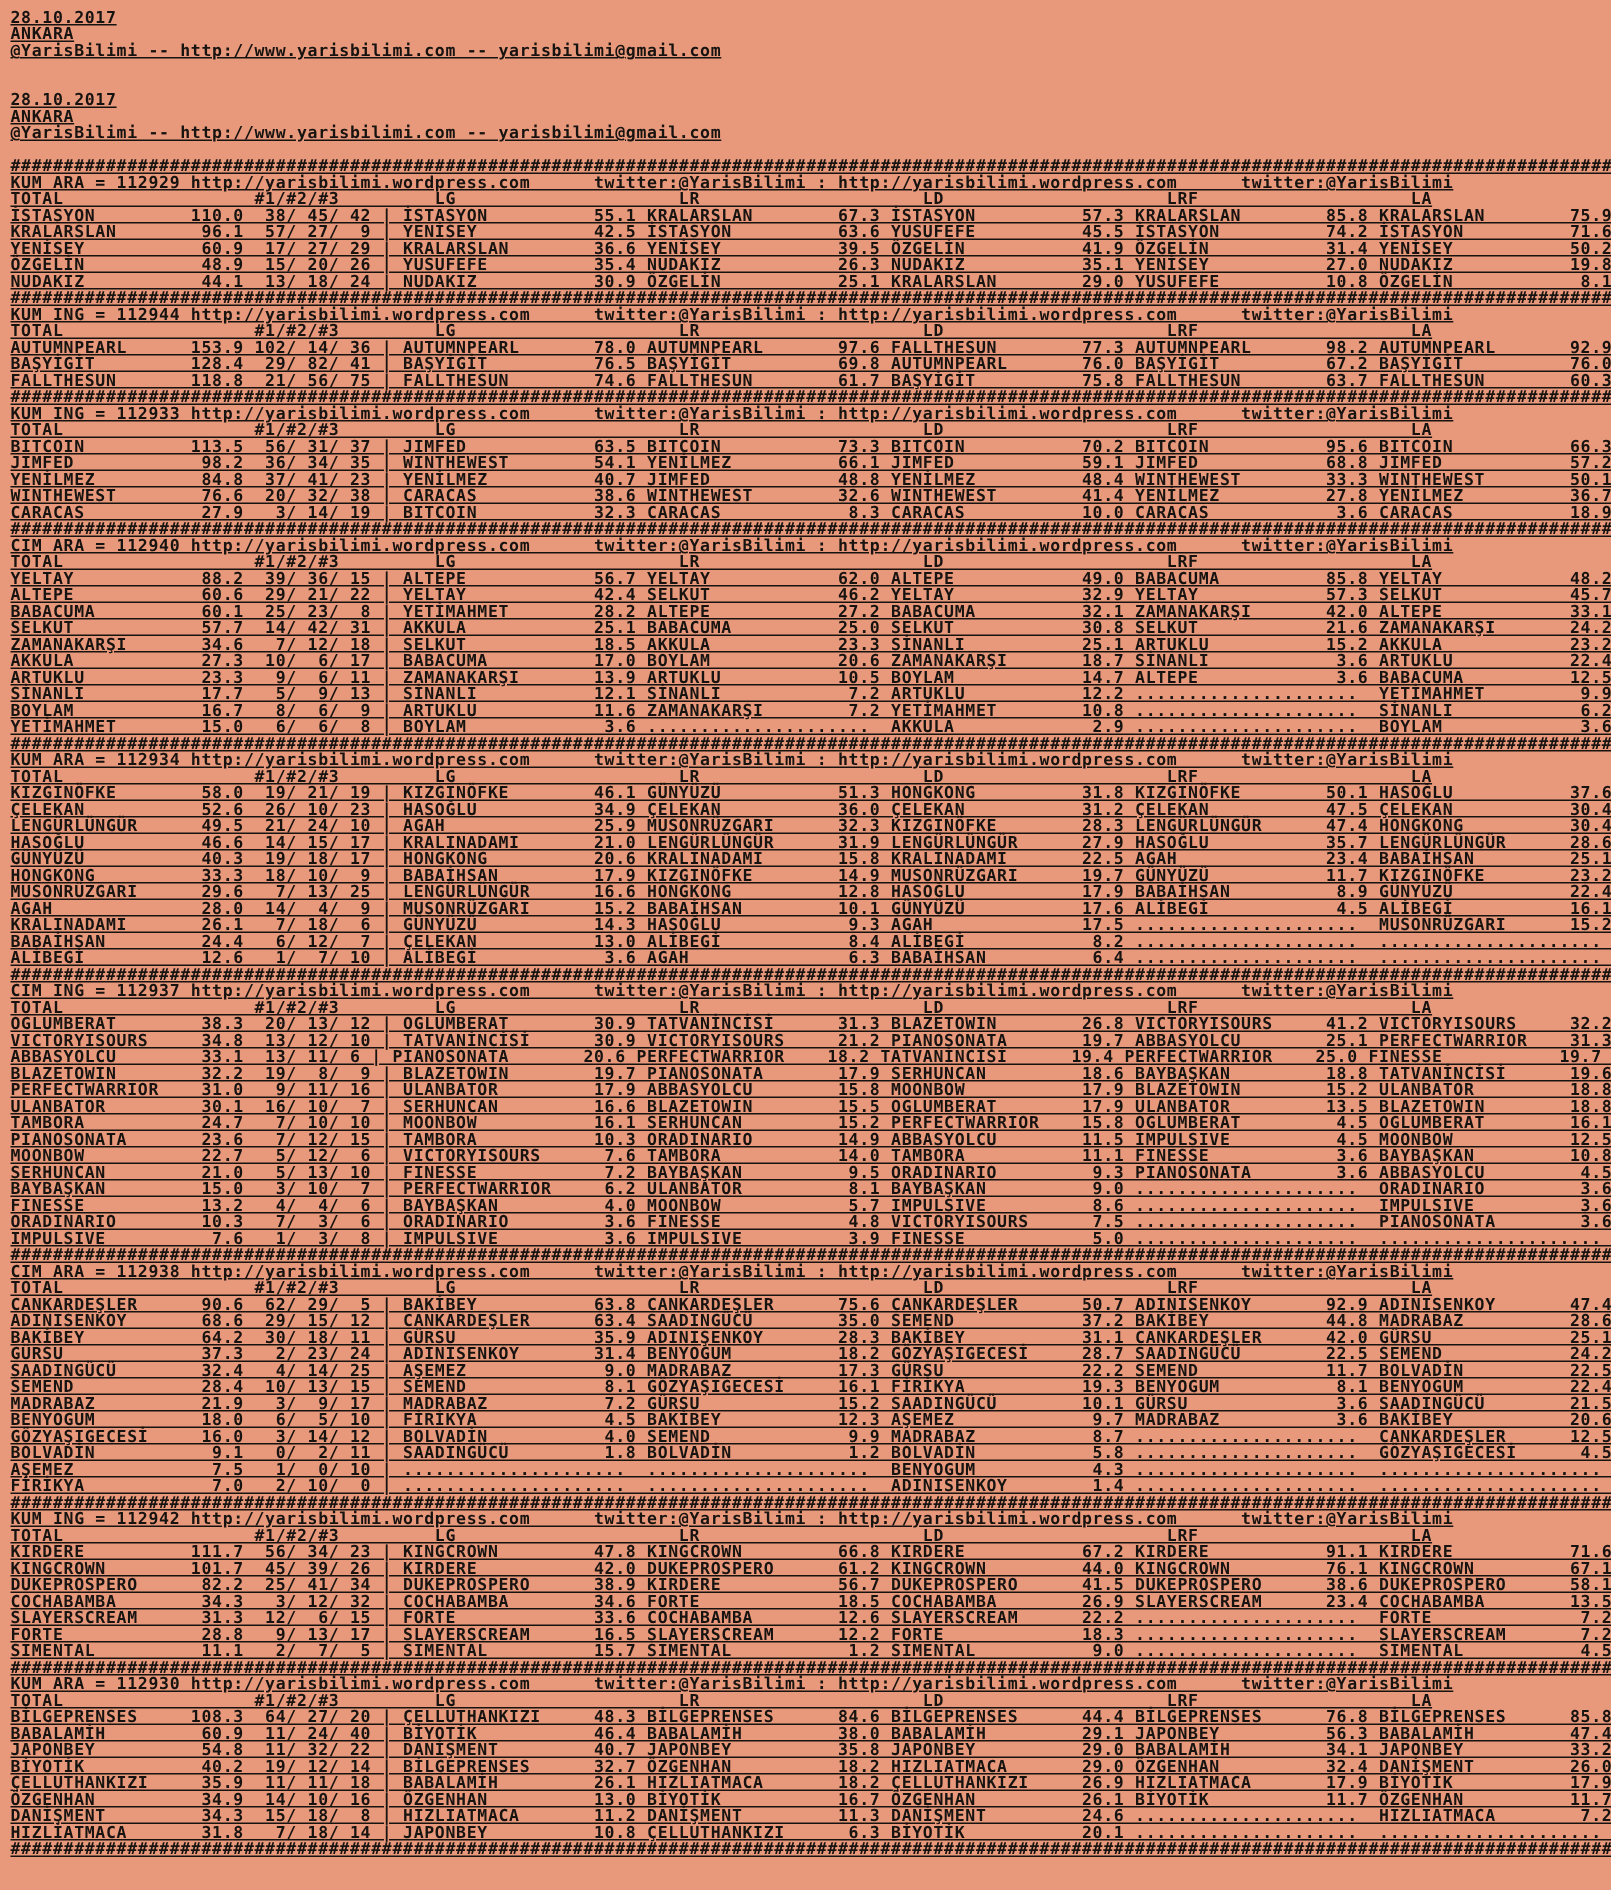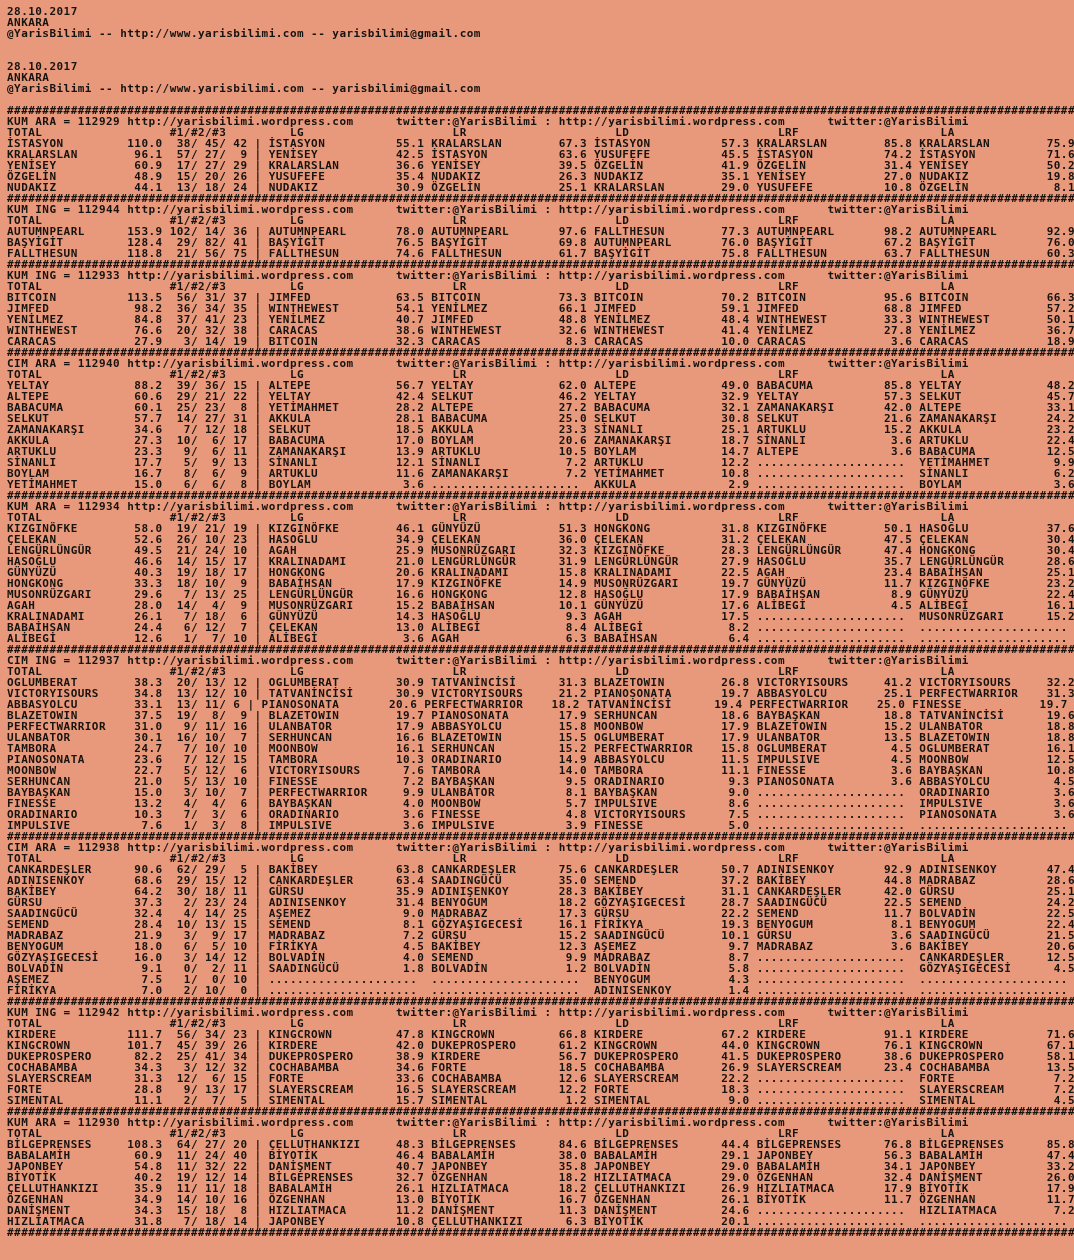--- a/index.html
+++ b/index.html
@@ -9,21 +9,21 @@
     font-family:"DejaVu Sans Mono","Liberation Mono",monospace;
     font-size:11px;line-height:11px;font-weight:700;
     letter-spacing:.45px;white-space:pre;color:#171310;
   }
   .hdr2{margin-top:22px}
   #blocks{margin-top:11px}
 </style>
 </head>
 <body style="background: rgb(232, 153, 123);">
 
-<div id="page" style="color: rgb(23, 19, 16);">
+<div id="page" style="color: rgb(23, 19, 16); text-decoration: underline;">
   <div class="hdr">
     <div class="ln">28.10.2017</div>
     <div class="ln">ANKARA</div>
     <div class="ln">@YarisBilimi -- http://www.yarisbilimi.com -- yarisbilimi@gmail.com</div>
   </div>
   <div class="hdr hdr2">
     <div class="ln">28.10.2017</div>
     <div class="ln">ANKARA</div>
     <div class="ln">@YarisBilimi -- http://www.yarisbilimi.com -- yarisbilimi@gmail.com</div>
   </div>
@@ -49,21 +49,21 @@
       <div class="ln">JIMFED            98.2  36/ 34/ 35 | WINTHEWEST        54.1 YENİLMEZ          66.1 JIMFED            59.1 JIMFED            68.8 JIMFED            57.2 </div>
       <div class="ln">YENİLMEZ          84.8  37/ 41/ 23 | YENİLMEZ          40.7 JIMFED            48.8 YENİLMEZ          48.4 WINTHEWEST        33.3 WINTHEWEST        50.1 </div>
       <div class="ln">WINTHEWEST        76.6  20/ 32/ 38 | CARACAS           38.6 WINTHEWEST        32.6 WINTHEWEST        41.4 YENİLMEZ          27.8 YENİLMEZ          36.7 </div>
       <div class="ln">CARACAS           27.9   3/ 14/ 19 | BITCOIN           32.3 CARACAS            8.3 CARACAS           10.0 CARACAS            3.6 CARACAS           18.9 </div>
       <div class="ln">########################################################################################################################################################</div>
       <div class="ln">CIM ARA = 112940 http://yarisbilimi.wordpress.com      twitter:@YarisBilimi : http://yarisbilimi.wordpress.com      twitter:@YarisBilimi</div>
       <div class="ln">TOTAL                  #1/#2/#3         LG                     LR                     LD                     LRF                    LA</div>
       <div class="ln">YELTAY            88.2  39/ 36/ 15 | ALTEPE            56.7 YELTAY            62.0 ALTEPE            49.0 BABACUMA          85.8 YELTAY            48.2 </div>
       <div class="ln">ALTEPE            60.6  29/ 21/ 22 | YELTAY            42.4 SELKUT            46.2 YELTAY            32.9 YELTAY            57.3 SELKUT            45.7 </div>
       <div class="ln">BABACUMA          60.1  25/ 23/  8 | YETİMAHMET        28.2 ALTEPE            27.2 BABACUMA          32.1 ZAMANAKARŞI       42.0 ALTEPE            33.1 </div>
-      <div class="ln">SELKUT            57.7  14/ 27/ 31 | AKKULA            28.1 BABACUMA          25.0 SELKUT            30.8 SELKUT            21.6 ZAMANAKARŞI       24.2 </div>
+      <div class="ln">SELKUT            57.7  14/ 42/ 31 | AKKULA            25.1 BABACUMA          25.0 SELKUT            30.8 SELKUT            21.6 ZAMANAKARŞI       24.2 </div>
       <div class="ln">ZAMANAKARŞI       34.6   7/ 12/ 18 | SELKUT            18.5 AKKULA            23.3 SİNANLI           25.1 ARTUKLU           15.2 AKKULA            23.2 </div>
       <div class="ln">AKKULA            27.3  10/  6/ 17 | BABACUMA          17.0 BOYLAM            20.6 ZAMANAKARŞI       18.7 SİNANLI            3.6 ARTUKLU           22.4 </div>
       <div class="ln">ARTUKLU           23.3   9/  6/ 11 | ZAMANAKARŞI       13.9 ARTUKLU           10.5 BOYLAM            14.7 ALTEPE             3.6 BABACUMA          12.5 </div>
       <div class="ln">SİNANLI           17.7   5/  9/ 13 | SİNANLI           12.1 SİNANLI            7.2 ARTUKLU           12.2 .....................  YETİMAHMET         9.9 </div>
       <div class="ln">BOYLAM            16.7   8/  6/  9 | ARTUKLU           11.6 ZAMANAKARŞI        7.2 YETİMAHMET        10.8 .....................  SİNANLI            6.2 </div>
       <div class="ln">YETİMAHMET        15.0   6/  6/  8 | BOYLAM             3.6 .....................  AKKULA             2.9 .....................  BOYLAM             3.6 </div>
       <div class="ln">########################################################################################################################################################</div>
       <div class="ln">KUM ARA = 112934 http://yarisbilimi.wordpress.com      twitter:@YarisBilimi : http://yarisbilimi.wordpress.com      twitter:@YarisBilimi</div>
       <div class="ln">TOTAL                  #1/#2/#3         LG                     LR                     LD                     LRF                    LA</div>
       <div class="ln">KIZGINÖFKE        58.0  19/ 21/ 19 | KIZGINÖFKE        46.1 GÜNYÜZÜ           51.3 HONGKONG          31.8 KIZGINÖFKE        50.1 HASOĞLU           37.6 </div>
@@ -76,28 +76,28 @@
       <div class="ln">AGAH              28.0  14/  4/  9 | MUSONRÜZGARI      15.2 BABAİHSAN         10.1 GÜNYÜZÜ           17.6 ALİBEGİ            4.5 ALİBEGİ           16.1 </div>
       <div class="ln">KRALINADAMI       26.1   7/ 18/  6 | GÜNYÜZÜ           14.3 HASOĞLU            9.3 AGAH              17.5 .....................  MUSONRÜZGARI      15.2 </div>
       <div class="ln">BABAİHSAN         24.4   6/ 12/  7 | ÇELEKAN           13.0 ALİBEGİ            8.4 ALİBEGİ            8.2 .....................  .....................  </div>
       <div class="ln">ALİBEGİ           12.6   1/  7/ 10 | ALİBEGİ            3.6 AGAH               6.3 BABAİHSAN          6.4 .....................  .....................  </div>
       <div class="ln">########################################################################################################################################################</div>
       <div class="ln">CIM ING = 112937 http://yarisbilimi.wordpress.com      twitter:@YarisBilimi : http://yarisbilimi.wordpress.com      twitter:@YarisBilimi</div>
       <div class="ln">TOTAL                  #1/#2/#3         LG                     LR                     LD                     LRF                    LA</div>
       <div class="ln">OGLUMBERAT        38.3  20/ 13/ 12 | OGLUMBERAT        30.9 TATVANİNCİSİ      31.3 BLAZETOWIN        26.8 VICTORYISOURS     41.2 VICTORYISOURS     32.2 </div>
       <div class="ln">VICTORYISOURS     34.8  13/ 12/ 10 | TATVANİNCİSİ      30.9 VICTORYISOURS     21.2 PIANOSONATA       19.7 ABBASYOLCU        25.1 PERFECTWARRIOR    31.3 </div>
       <div class="ln">ABBASYOLCU        33.1  13/ 11/ 6 | PIANOSONATA       20.6 PERFECTWARRIOR    18.2 TATVANİNCİSİ      19.4 PERFECTWARRIOR    25.0 FINESSE           19.7 </div>
-      <div class="ln">BLAZETOWIN        37.5  19/  8/  9 | BLAZETOWIN        19.7 PIANOSONATA       17.9 SERHUNCAN         18.6 BAYBAŞKAN         18.8 TATVANİNCİSİ      19.6 </div>
+      <div class="ln">BLAZETOWIN        32.2  19/  8/  9 | BLAZETOWIN        19.7 PIANOSONATA       17.9 SERHUNCAN         18.6 BAYBAŞKAN         18.8 TATVANİNCİSİ      19.6 </div>
       <div class="ln">PERFECTWARRIOR    31.0   9/ 11/ 16 | ULANBATOR         17.9 ABBASYOLCU        15.8 MOONBOW           17.9 BLAZETOWIN        15.2 ULANBATOR         18.8 </div>
       <div class="ln">ULANBATOR         30.1  16/ 10/  7 | SERHUNCAN         16.6 BLAZETOWIN        15.5 OGLUMBERAT        17.9 ULANBATOR         13.5 BLAZETOWIN        18.8 </div>
       <div class="ln">TAMBORA           24.7   7/ 10/ 10 | MOONBOW           16.1 SERHUNCAN         15.2 PERFECTWARRIOR    15.8 OGLUMBERAT         4.5 OGLUMBERAT        16.1 </div>
       <div class="ln">PIANOSONATA       23.6   7/ 12/ 15 | TAMBORA           10.3 ORADINARIO        14.9 ABBASYOLCU        11.5 IMPULSIVE          4.5 MOONBOW           12.5 </div>
       <div class="ln">MOONBOW           22.7   5/ 12/  6 | VICTORYISOURS      7.6 TAMBORA           14.0 TAMBORA           11.1 FINESSE            3.6 BAYBAŞKAN         10.8 </div>
       <div class="ln">SERHUNCAN         21.0   5/ 13/ 10 | FINESSE            7.2 BAYBAŞKAN          9.5 ORADINARIO         9.3 PIANOSONATA        3.6 ABBASYOLCU         4.5 </div>
-      <div class="ln">BAYBAŞKAN         15.0   3/ 10/  7 | PERFECTWARRIOR     9.9 ULANBATOR          8.1 BAYBAŞKAN          9.0 .....................  ORADINARIO         3.6 </div>
+      <div class="ln">BAYBAŞKAN         15.0   3/ 10/  7 | PERFECTWARRIOR     6.2 ULANBATOR          8.1 BAYBAŞKAN          9.0 .....................  ORADINARIO         3.6 </div>
       <div class="ln">FINESSE           13.2   4/  4/  6 | BAYBAŞKAN          4.0 MOONBOW            5.7 IMPULSIVE          8.6 .....................  IMPULSIVE          3.6 </div>
       <div class="ln">ORADINARIO        10.3   7/  3/  6 | ORADINARIO         3.6 FINESSE            4.8 VICTORYISOURS      7.5 .....................  PIANOSONATA        3.6 </div>
       <div class="ln">IMPULSIVE          7.6   1/  3/  8 | IMPULSIVE          3.6 IMPULSIVE          3.9 FINESSE            5.0 .....................  .....................  </div>
       <div class="ln">########################################################################################################################################################</div>
       <div class="ln">CIM ARA = 112938 http://yarisbilimi.wordpress.com      twitter:@YarisBilimi : http://yarisbilimi.wordpress.com      twitter:@YarisBilimi</div>
       <div class="ln">TOTAL                  #1/#2/#3         LG                     LR                     LD                     LRF                    LA</div>
       <div class="ln">CANKARDEŞLER      90.6  62/ 29/  5 | BAKİBEY           63.8 CANKARDEŞLER      75.6 CANKARDEŞLER      50.7 ADINISENKOY       92.9 ADINISENKOY       47.4 </div>
       <div class="ln">ADINISENKOY       68.6  29/ 15/ 12 | CANKARDEŞLER      63.4 SAADINGÜCÜ        35.0 SEMEND            37.2 BAKİBEY           44.8 MADRABAZ          28.6 </div>
       <div class="ln">BAKİBEY           64.2  30/ 18/ 11 | GÜRSU             35.9 ADINIŞENKOY       28.3 BAKİBEY           31.1 CANKARDEŞLER      42.0 GÜRSU             25.1 </div>
       <div class="ln">GÜRSU             37.3   2/ 23/ 24 | ADINISENKOY       31.4 BENYOGUM          18.2 GÖZYAŞIGECESİ     28.7 SAADINGÜCÜ        22.5 SEMEND            24.2 </div>

